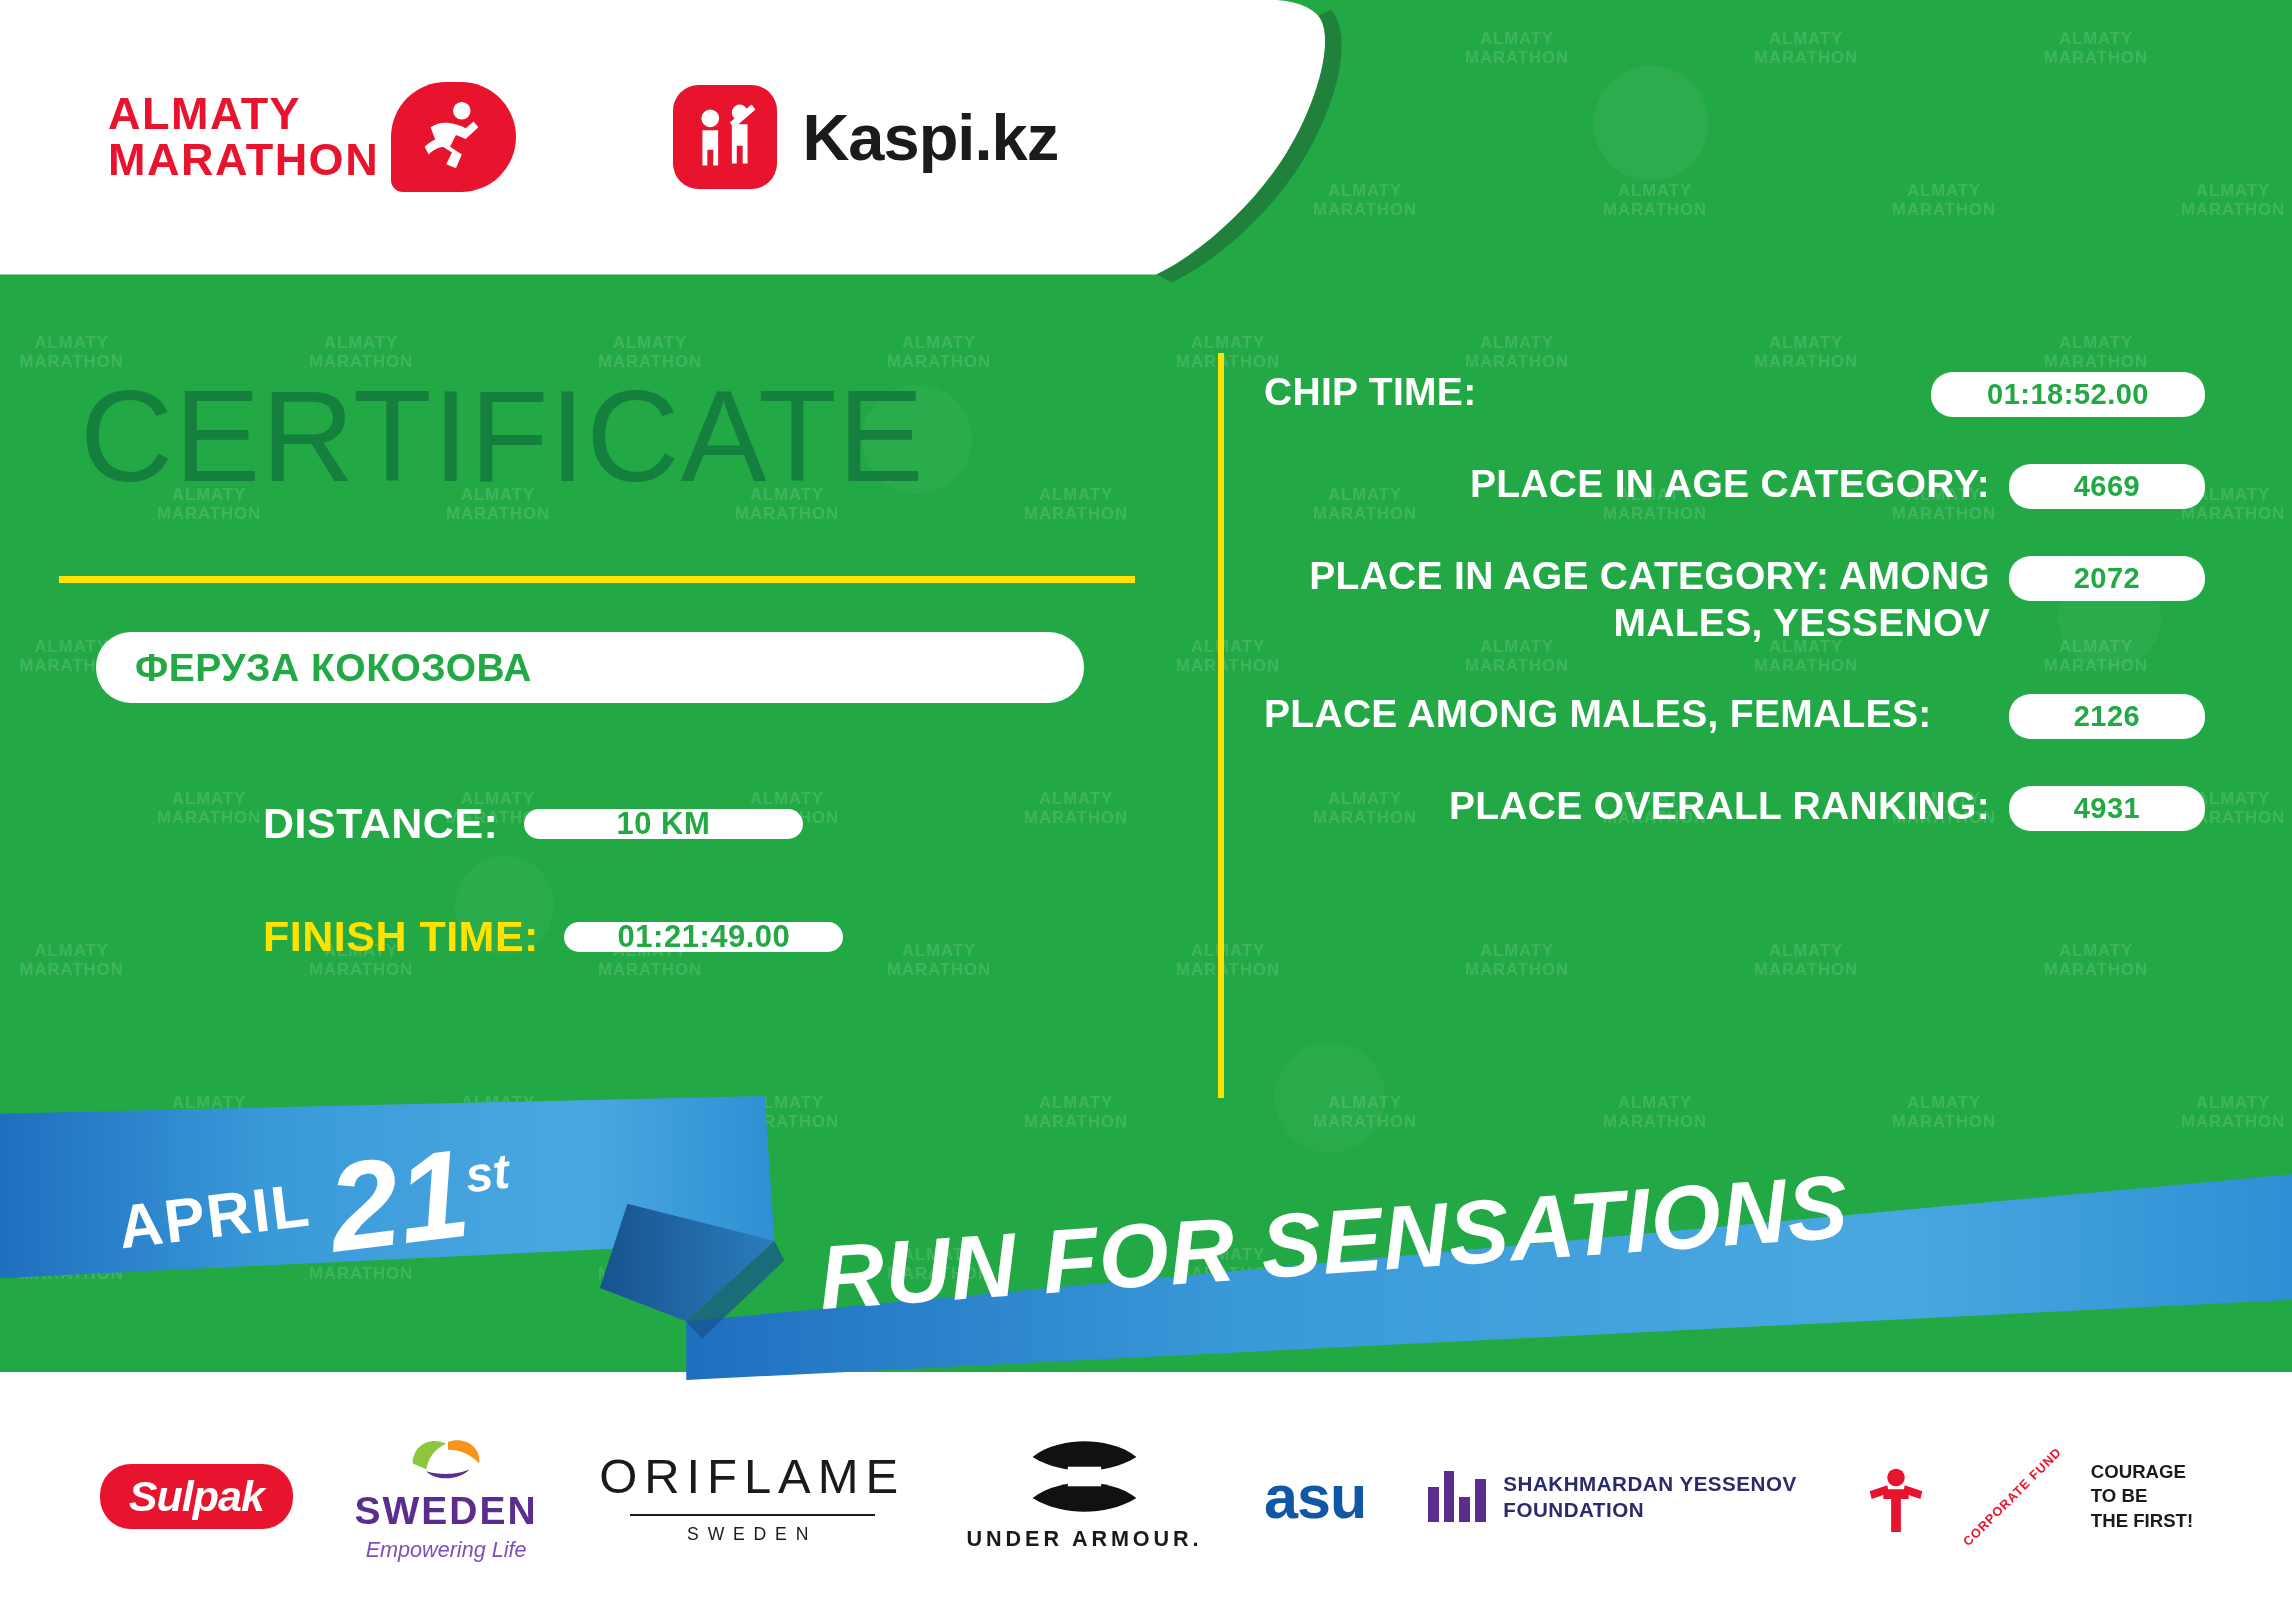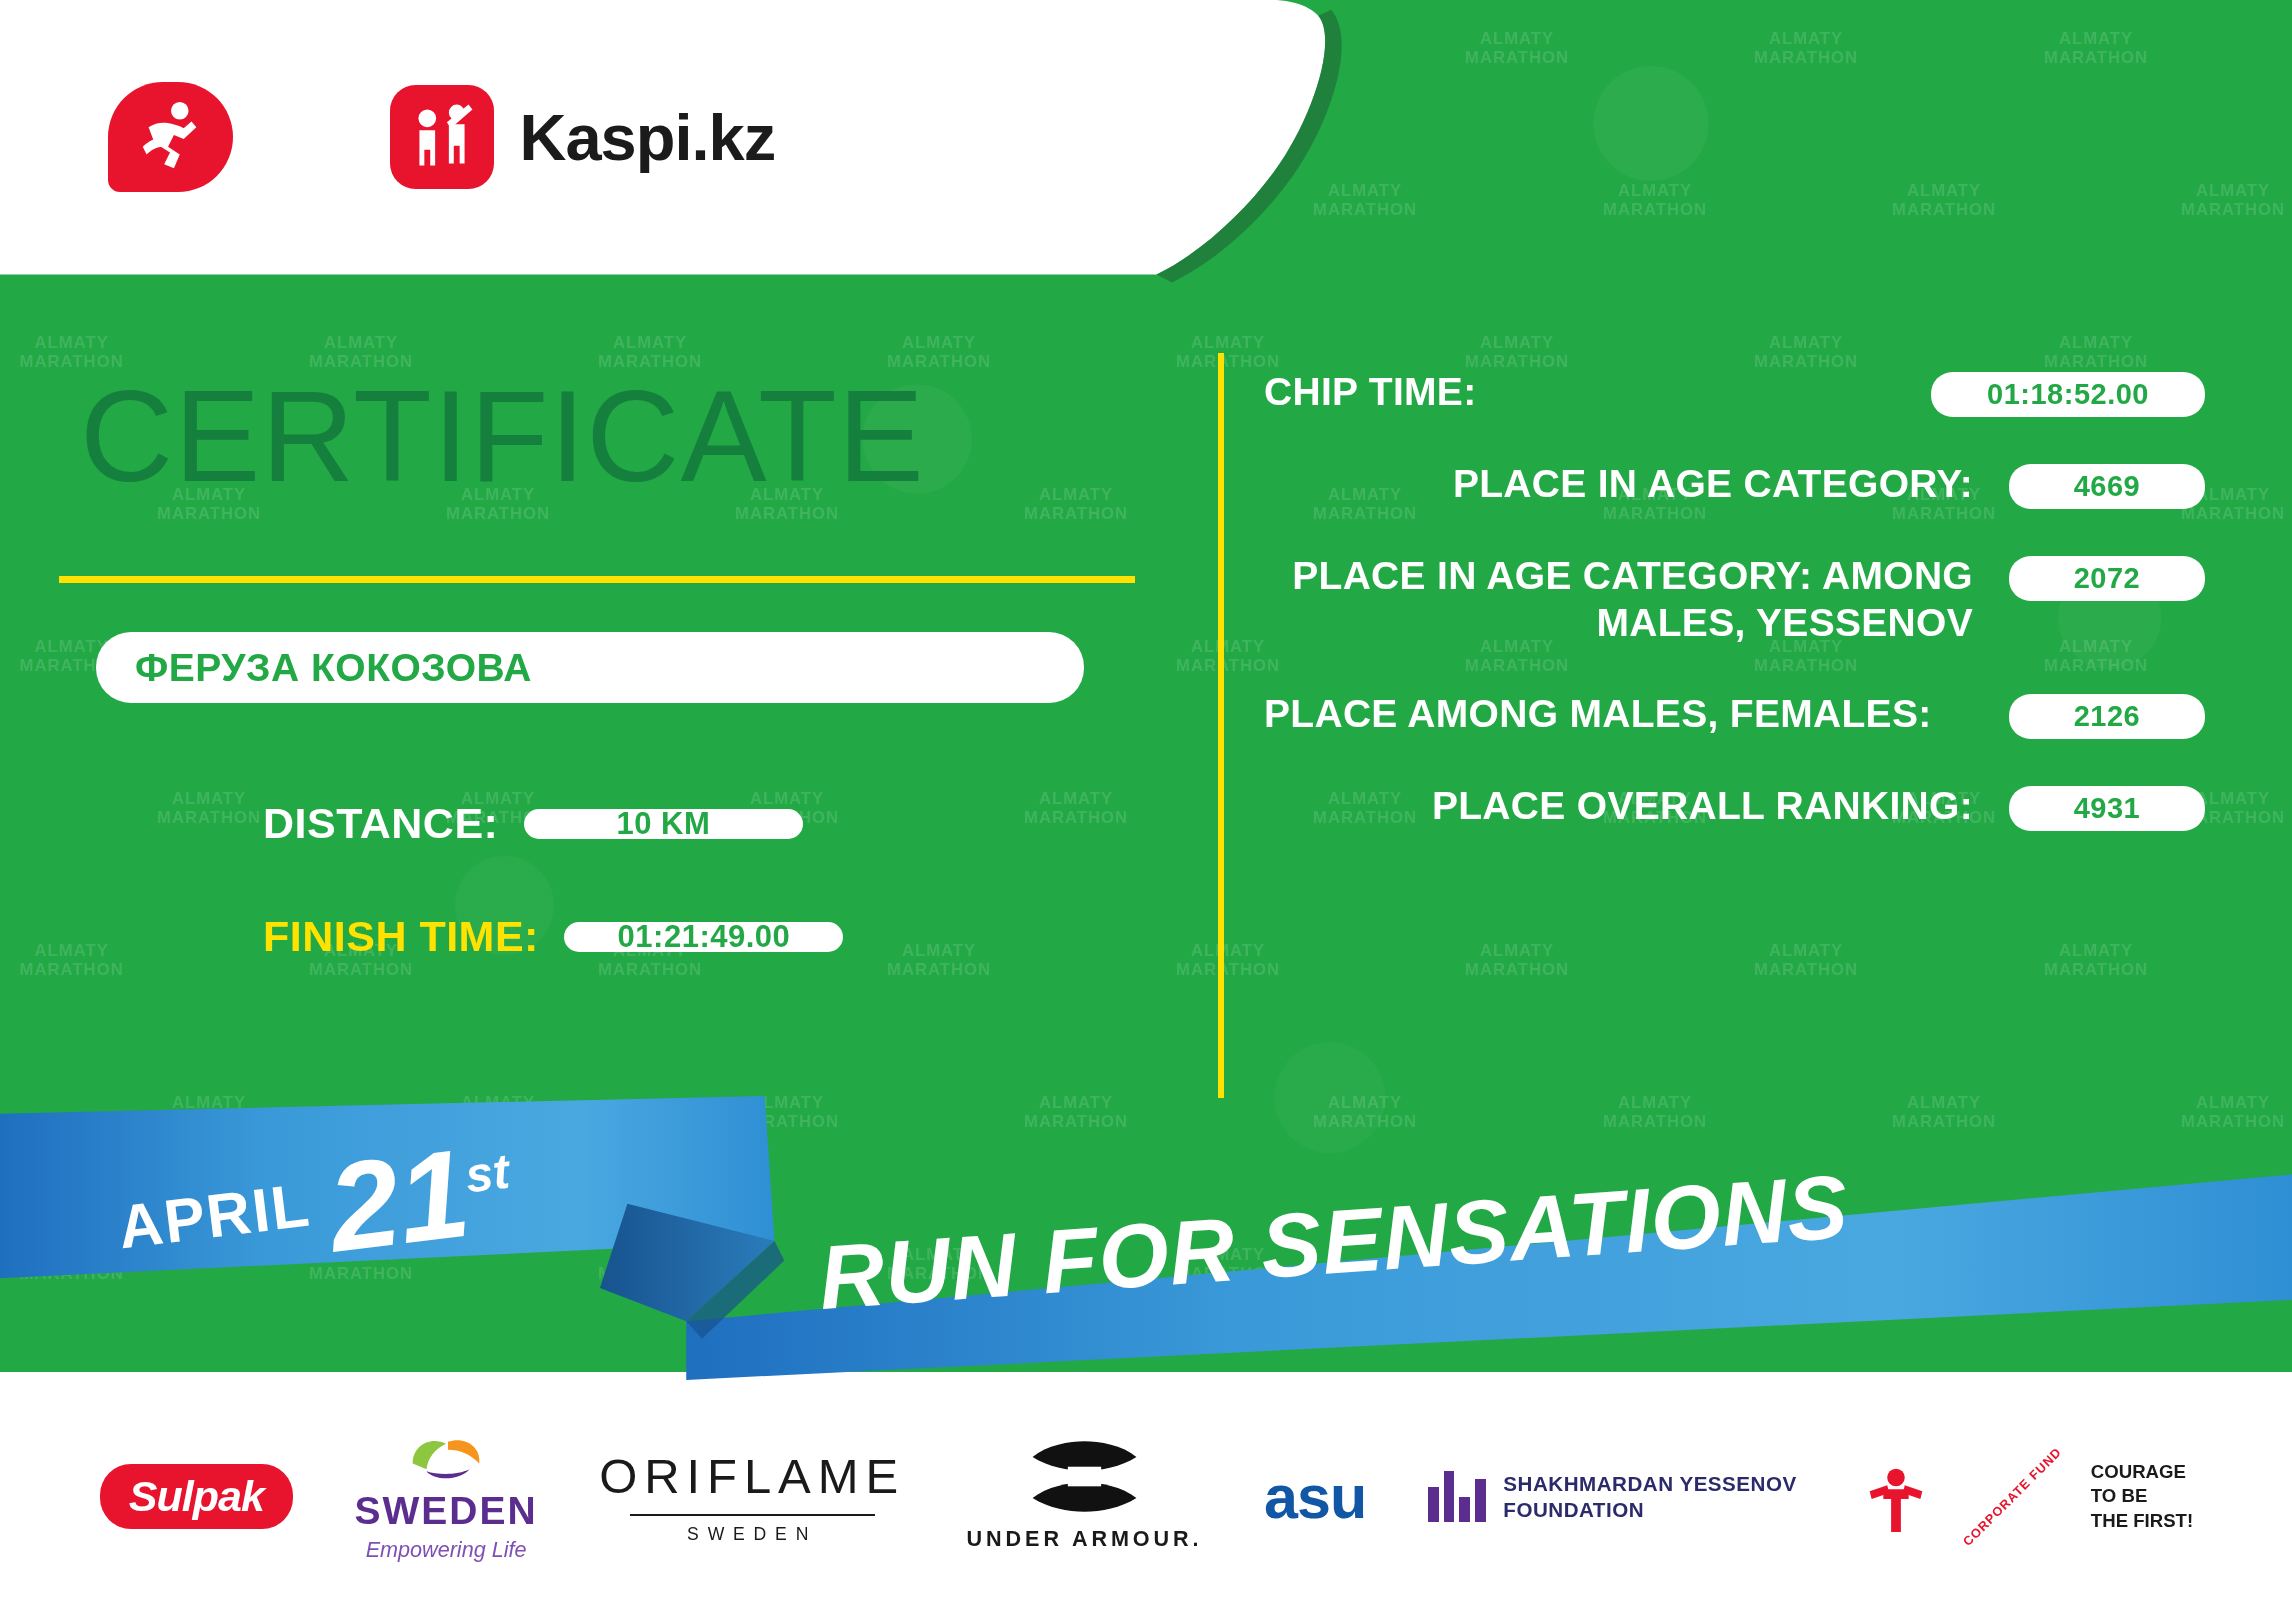--- a/index.html
+++ b/index.html
@@ -186,21 +186,21 @@
   .stats {
     position: absolute;
     left: 1264px; top: 368px;
     width: 941px;
   }
   .stat-row {
     display: flex;
     align-items: flex-start;
     justify-content: space-between;
     margin-bottom: 43px;
-    gap: 36px;
+    gap: 19px;
   }
   .stat-label {
     color: #ffffff;
     font-size: 39px;
     font-weight: 800;
     line-height: 1.22;
     letter-spacing: 0.3px;
     text-align: left;
     flex: 1;
   }
@@ -473,20 +473,24 @@
 
   <svg class="header-curve" viewBox="0 0 1460 310" preserveAspectRatio="none">
     <path d="M0,0 L1300,0 C1300,0 1330,0 1345,16 L1345,16 C1365,40 1340,120 1300,175
              C1270,216 1225,258 1180,280 L1180,280 L0,280 Z" fill="#ffffff"></path>
     <path d="M1345,16 C1365,40 1340,120 1300,175 C1270,216 1225,258 1180,280
              L1196,288 C1248,262 1290,220 1320,178 C1360,120 1384,40 1358,10 Z" fill="#1f7a3a" opacity="0.85"></path>
   </svg>
 
   <div class="logos">
     <div class="am-logo">
+      <div class="am-text">
+        <div>ALMATY</div>
+        <div>MARATHON</div>
+      </div>
       <div class="am-badge">
         <svg class="runner" width="73" height="78" viewBox="0 0 74 80">
           <circle cx="46" cy="13" r="9" fill="#ffffff"></circle>
           <path d="M14 30 C26 22 40 26 50 31 L58 24 L63 30 L50 42 L40 38 L34 50 L46 58 L40 72 L30 68 L36 56 L20 46 Z" fill="#ffffff"></path>
           <path d="M8 50 C16 42 24 40 32 42 L28 50 C22 50 16 54 12 58 Z" fill="#ffffff"></path>
         </svg>
       </div>
     </div>
 
     <div class="kaspi">

